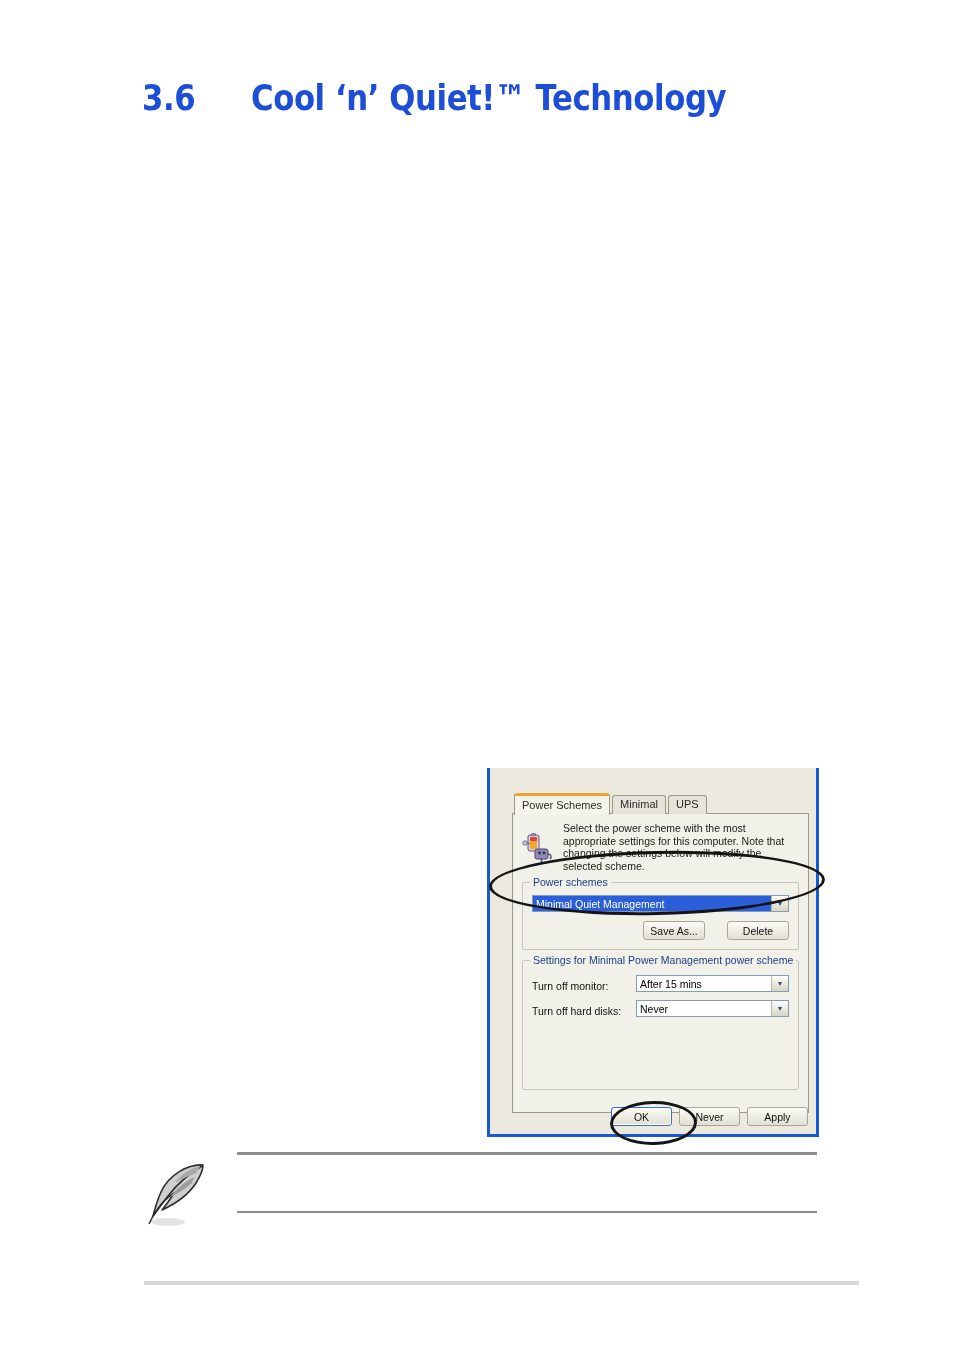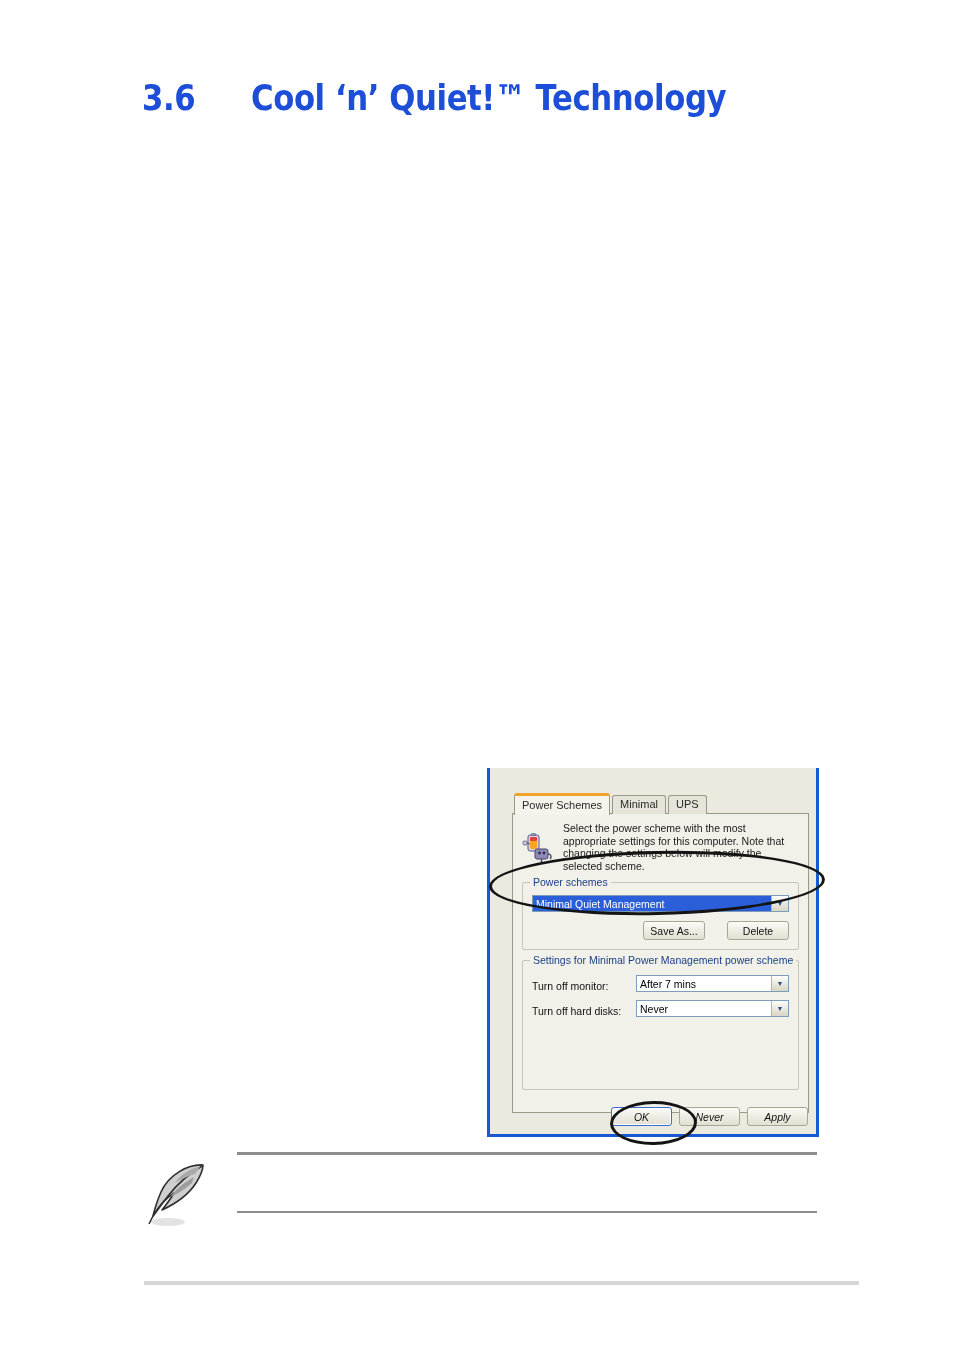--- a/index.html
+++ b/index.html
@@ -257,21 +257,20 @@
   #settings-group { height: 130px; }
   #settings-inner { margin-top: 2px; }
 
   
   #dialog-actions {
     position: absolute;
     right: 8px;
     bottom: 8px;
     display: flex;
     gap: 7px;
-    font-style: italic;
   }
   #dialog-actions .btn { min-width: 61px; }
 
   
   .annotation-ellipse {
     position: absolute;
     border: 3.5px solid #141414;
     border-radius: 50%;
     pointer-events: none;
     background: transparent;
@@ -398,21 +397,21 @@
         </div>
       </div>
 
       <div class="groupbox" id="settings-group">
         <div class="gb-title">Settings for Minimal Power Management power scheme</div>
 
         <div id="settings-inner">
           <div class="setting-row">
             <span class="setting-label">Turn off monitor:</span>
             <span class="combo">
-              <span class="combo-value">After 7 mins</span>
+              <span class="combo-value">After 15 mins</span>
               <span class="combo-arrow">▼</span>
             </span>
           </div>
           <div class="setting-row">
             <span class="setting-label">Turn off hard disks:</span>
             <span class="combo">
               <span class="combo-value">Never</span>
               <span class="combo-arrow">▼</span>
             </span>
           </div>

